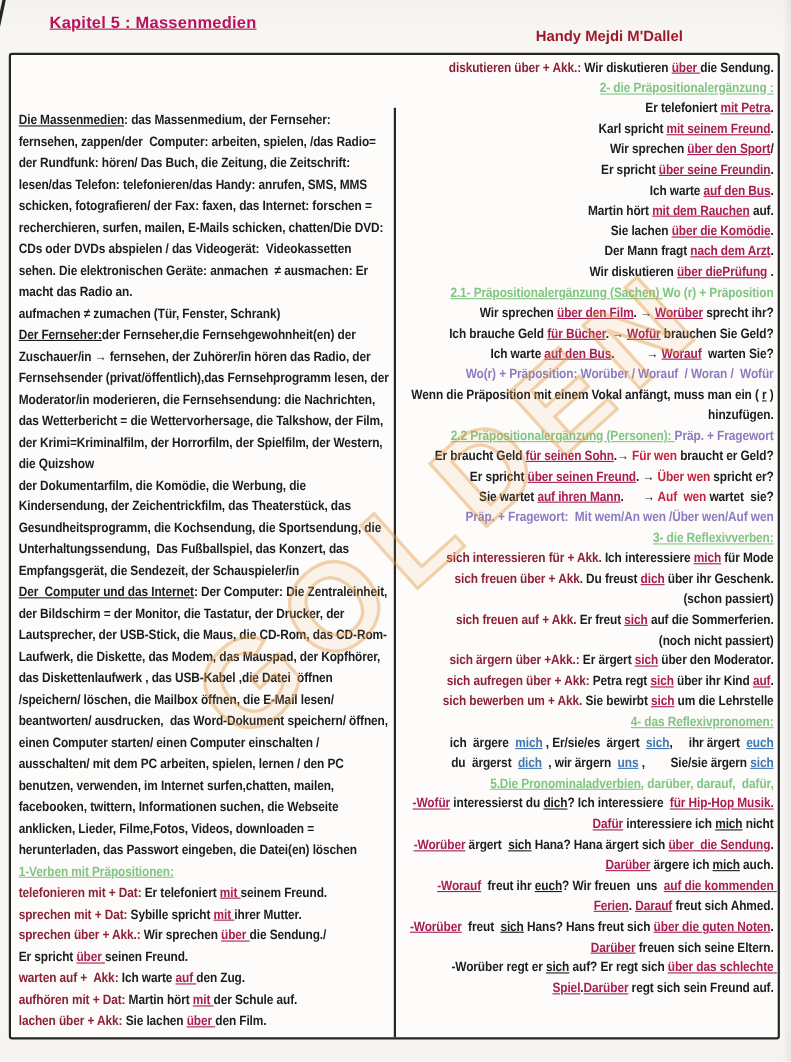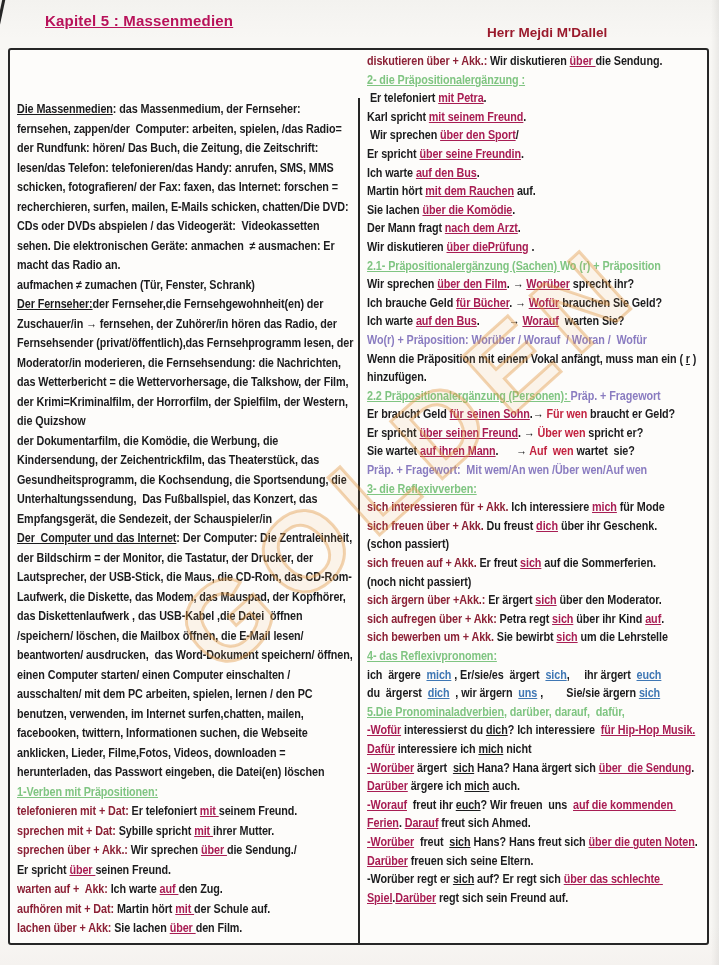--- a/index.html
+++ b/index.html
@@ -27,21 +27,21 @@
     background:rgba(40,40,40,.55);transform:rotate(9deg);transform-origin:top left;
   }
   .doc-box{
     position:absolute;left:8px;top:48px;width:701px;height:897px;
     border:2px solid #262626;background:#fdfcfa;
     display:flex;box-sizing:border-box;overflow:hidden;
     border-radius:3px;
   }
   .col{box-sizing:border-box;overflow:hidden;padding:2px 4px 2px 7px;}
   .col-left{width:350px;border-right:2px solid #262626;margin-top:48px;}
-  .col-right{flex:1;}
+  .col-right{flex:1;text-align:right;}
   .col-inner{
     width:114%;
     transform:scaleX(0.878);transform-origin:left top;
   }
   p.line{
     margin:0;font-size:12.3px;font-weight:700;letter-spacing:-0.1px;
     white-space:pre-wrap;color:#1c1c1e;
   }
   .col-left p.line{line-height:19.5px;}
   .col-right p.line{line-height:18.6px;}
@@ -72,21 +72,21 @@
   }
 </style>
 </head>
 <body>
 
 <div class="corner-line2"></div>
 <div class="corner-line"></div>
 <div class="edge-shade"></div>
 
 <div class="page-title">Kapitel 5 : Massenmedien</div>
-<div class="author">Herr Mejdi  M'Dallel</div>
+<div class="author">Handy Mejdi  M'Dallel</div>
 
 <div class="doc-box">
   <div class="col col-left">
     <div class="col-inner">
         <p class="line"><span class="s-hu">Die Massenmedien</span><span class="s-k">: das Massenmedium, der Fernseher: fernsehen, zappen/der  Computer: arbeiten, spielen, /das Radio= der Rundfunk: hören/ Das Buch, die Zeitung, die Zeitschrift: lesen/das Telefon: telefonieren/das Handy: anrufen, SMS, MMS schicken, fotografieren/ der Fax: faxen, das Internet: forschen = recherchieren, surfen, mailen, E-Mails schicken, chatten/Die DVD: CDs oder DVDs abspielen / das Videogerät:  Videokassetten sehen. </span><span class="s-kb">Die elektronischen Geräte:</span><span class="s-k"> anmachen  ≠ ausmachen: Er macht das Radio an.</span></p>
         <p class="line"><span class="s-k">aufmachen ≠ zumachen (Tür, Fenster, Schrank)</span></p>
         <p class="line"><span class="s-hu">Der Fernseher:</span><span class="s-k">der Fernseher,die Fernsehgewohnheit(en) der Zuschauer/in → fernsehen, der Zuhörer/in hören das Radio, der Fernsehsender (privat/öffentlich),das Fernsehprogramm lesen, der Moderator/in moderieren, die Fernsehsendung: die Nachrichten, das Wetterbericht = die Wettervorhersage, die Talkshow, der Film, der Krimi=Kriminalfilm, der Horrorfilm, der Spielfilm, der Western, die Quizshow</span></p>
         <p class="line"><span class="s-k">der Dokumentarfilm, die Komödie, die Werbung, die Kindersendung, der Zeichentrickfilm, das Theaterstück, das Gesundheitsprogramm, die Kochsendung, die Sportsendung, die Unterhaltungssendung,  Das Fußballspiel, das Konzert, das Empfangsgerät, die Sendezeit, der Schauspieler/in</span></p>
         <p class="line"><span class="s-hu">Der  Computer und das Internet</span><span class="s-k">: Der Computer: Die Zentraleinheit, der Bildschirm = der Monitor, die Tastatur, der Drucker, der Lautsprecher, der USB-Stick, die Maus, die CD-Rom, das CD-Rom- Laufwerk, die Diskette, das Modem, das Mauspad, der Kopfhörer,  das Diskettenlaufwerk , das USB-Kabel ,die Datei  öffnen /speichern/ löschen, die Mailbox öffnen, die E-Mail lesen/ beantworten/ ausdrucken,  das Word-Dokument speichern/ öffnen, einen Computer starten/ einen Computer einschalten / ausschalten/ mit dem PC arbeiten, spielen, lernen / den PC benutzen, verwenden, im Internet surfen,chatten, mailen, facebooken, twittern, Informationen suchen, die Webseite anklicken, Lieder, Filme,Fotos, Videos, downloaden = herunterladen, das Passwort eingeben, die Datei(en) löschen</span></p>
         <p class="line"><span class="s-g">1-Verben mit Präpositionen:</span></p>

